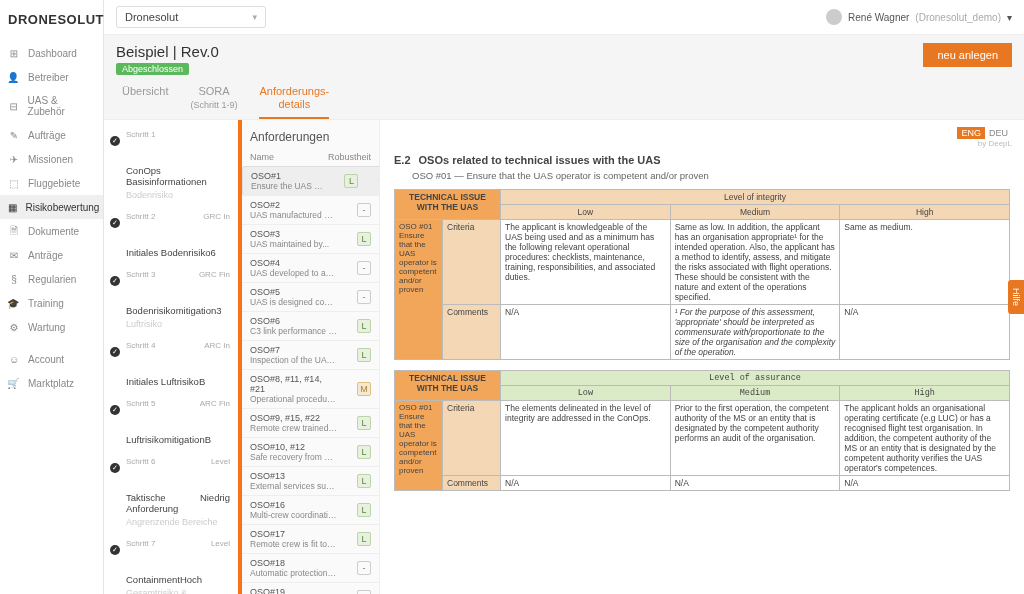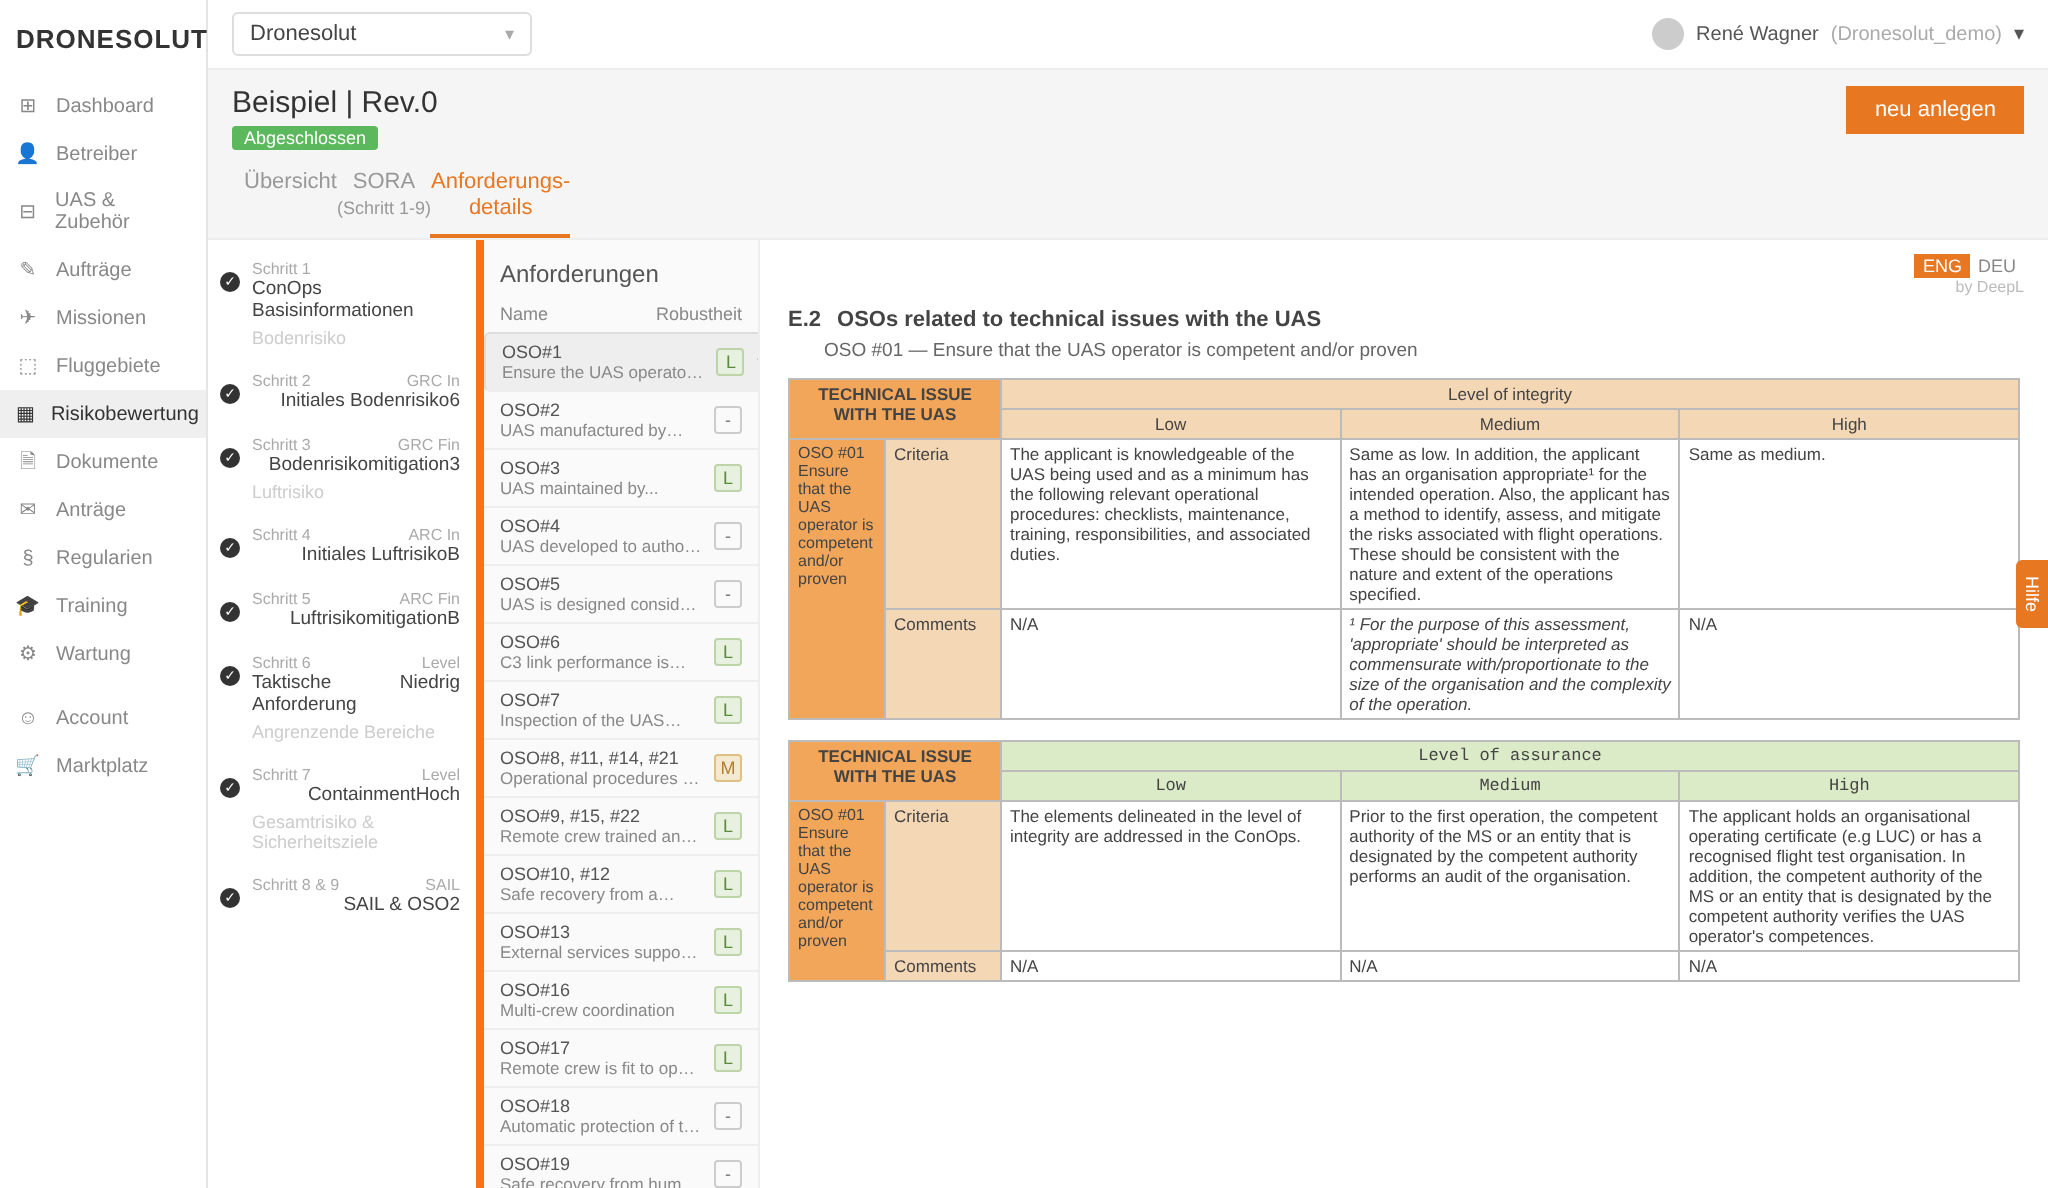--- a/index.html
+++ b/index.html
@@ -15,34 +15,34 @@
 .main { flex: 1; display: flex; flex-direction: column; overflow: hidden; }
 .topbar { display: flex; align-items: center; padding: 6px 12px; background: #fff; border-bottom: 1px solid #eee; gap: 12px; }
 .sel { border: 1px solid #ddd; border-radius: 3px; padding: 4px 8px; font-size: 11px; width: 150px; background: #fff; display:flex; justify-content:space-between; align-items:center;}
 .sel::after{content:"▾"; color:#aaa; font-size:9px;}
 .user { margin-left: auto; display: flex; align-items: center; gap: 6px; font-size: 10px; color: #555; }
 .avatar { width: 16px; height: 16px; border-radius: 50%; background: #ccc; }
 .page-head { display: flex; align-items: flex-start; padding: 8px 12px 0 12px; }
 .page-title { font-size: 15px; color: #333; }
 .status-chip { background: #5cb85c; color: #fff; font-size: 9px; padding: 1px 6px; border-radius: 2px; margin-top: 3px; display:inline-block;}
 .btn-primary { margin-left: auto; background: #e87722; color: #fff; border: none; padding: 6px 14px; border-radius: 0; font-size: 11px; cursor: pointer; }
-.tabs { display: flex; padding: 10px 18px 0 18px; border-bottom: 1px solid #eee; }
+.tabs { display: flex; gap: 22px; padding: 10px 18px 0 18px; border-bottom: 1px solid #eee; }
 .tab { font-size: 11px; color: #999; padding-bottom: 6px; cursor: pointer; text-align:center; line-height:1.2;}
 .tab.active { color: #e87722; border-bottom: 2px solid #e87722; }
 .content { flex: 1; display: flex; overflow: hidden; }
 .steps-col { width: 138px; background: #fff; border-right: 4px solid #f97316; overflow-y: auto; padding: 6px 6px; font-size: 9px; }
 .step { padding: 4px 2px 8px 16px; position: relative; }
 .step .check { position: absolute; left: 0; top: 10px; width: 10px; height: 10px; border-radius: 50%; background: #333; color:#fff; font-size:7px; display:flex; align-items:center; justify-content:center;}
 .step .mini { color: #aaa; font-size: 8px; display:flex; justify-content:space-between;}
-.step .lbl { color: #444; font-size: 9.5px; display:flex; justify-content:flex-end;}
+.step .lbl { color: #444; font-size: 9.5px; display:flex; justify-content:flex-start;margin-top:26px;}
 .step .dim { color: #ccc; margin-top:3px;}
 .anf-col { width: 138px; background: #fafafa; border-right: 1px solid #eee; overflow-y: auto; }
 .anf-head { font-size: 12px; padding: 10px 8px 6px 8px; color:#555;}
 .anf-th { display:flex; justify-content:space-between; padding: 2px 8px 4px 8px; font-size:9px; color:#888;}
-.anf-row { padding: 4px 8px; border-bottom:1px solid #eee; display:flex; gap:6px; align-items:center; cursor:pointer;}
+.anf-row { padding: 4px 8px; border-bottom:1px solid #eee; display:flex; gap:20px; align-items:center; cursor:pointer;}
 .anf-row.sel { background:#eee; }
 .anf-txt { flex:1; overflow:hidden;}
 .anf-code { font-size:9px; color:#555;}
 .anf-desc { font-size:8.5px; color:#888; white-space:nowrap; overflow:hidden; text-overflow:ellipsis;}
 .rob { width:14px; height:14px; font-size:9px; display:flex; align-items:center; justify-content:center; border:1px solid #ccc; background:#f3f3f3; color:#777; border-radius:2px;}
 .rob.L { background:#e8f0e0; border-color:#bcd4a8; color:#5a8a3a;}
 .rob.M { background:#f5e8d0; border-color:#e0c080; color:#b08030;}
 .rob.dash { background:#fafafa; }
 .detail-col { flex:1; padding: 10px 14px; overflow-y:auto; background:#fff; position:relative;}
 .lang { position:absolute; top:8px; right:12px; text-align:right; font-size:9px;}

